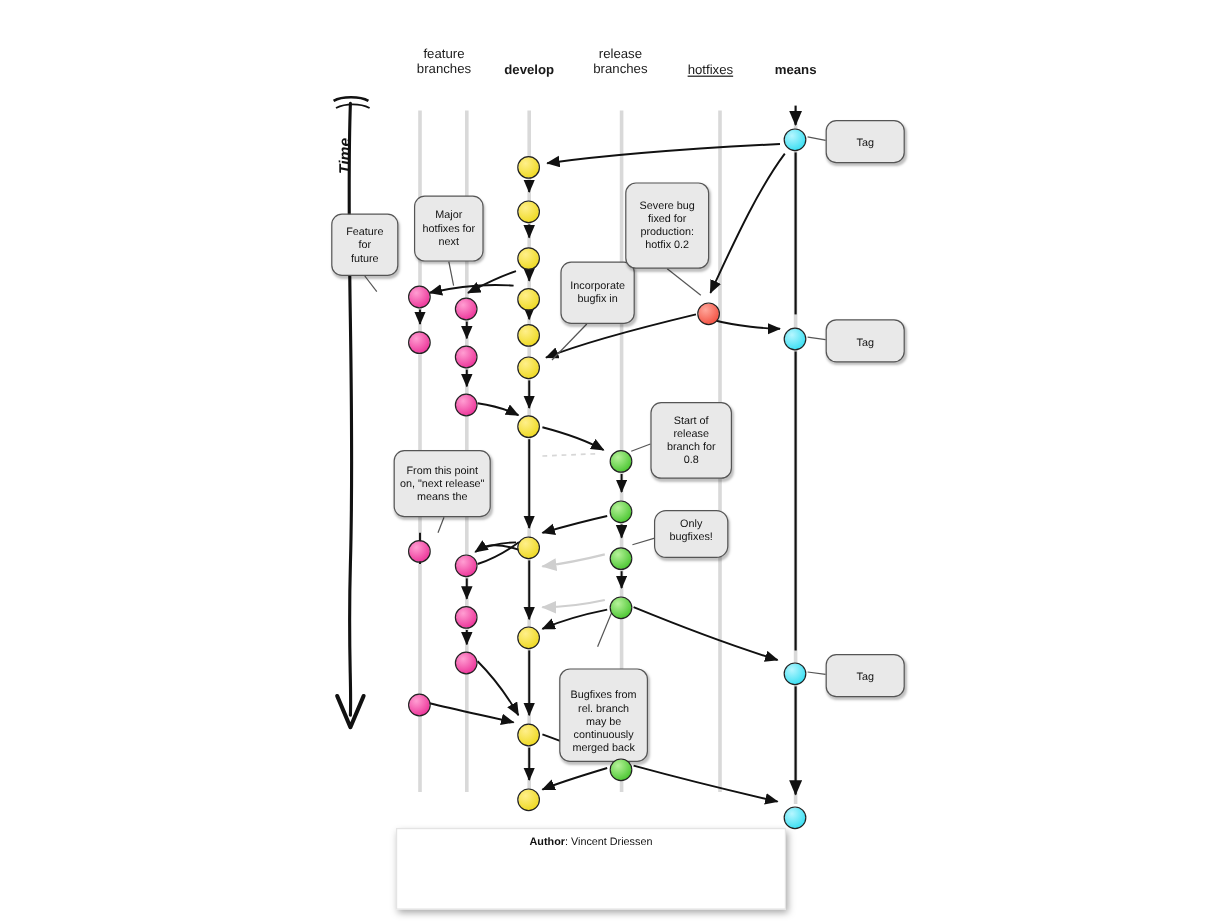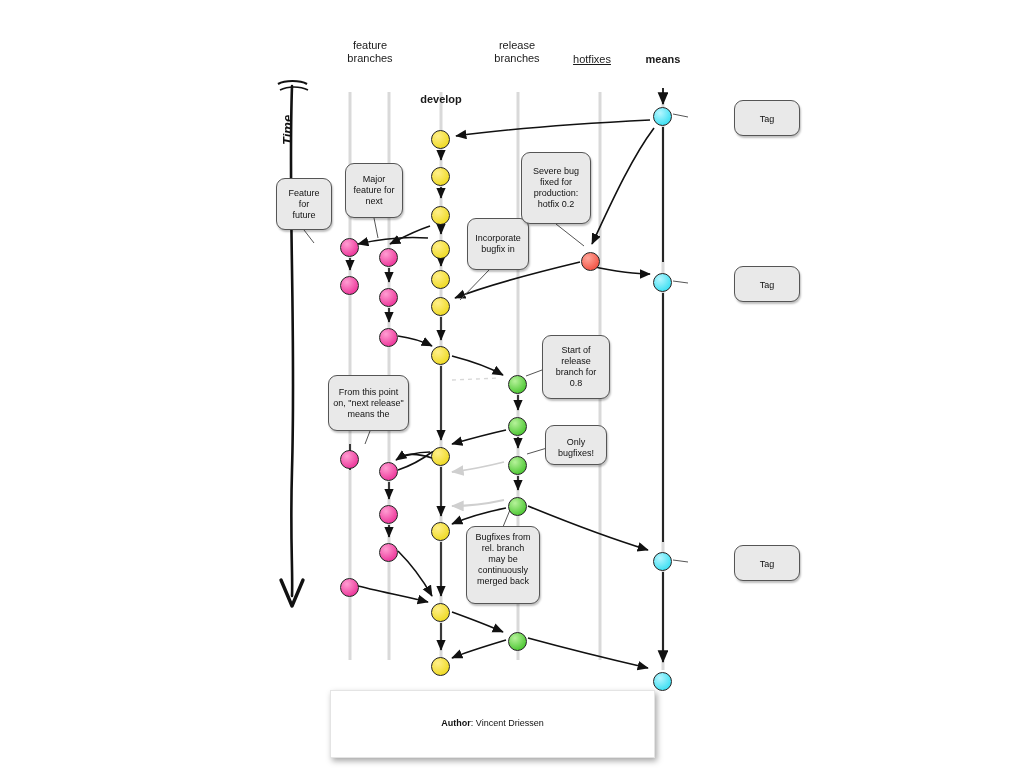--- a/index.html
+++ b/index.html
@@ -64,21 +64,20 @@
     border: 1.1px solid #555;
     border-radius: 9px;
     font-size: 9px;
     color: #111;
     text-align: center;
     width: 66px;
     height: 36px;
     line-height: 36px;
     box-sizing: border-box;
     box-shadow: 1px 2px 2px rgba(0,0,0,0.25);
-    margin-left: 46px;
   }
 
   .time-label {
     position: absolute;
     font-style: italic;
     font-weight: bold;
     font-size: 13px;
     color: #111;
     transform: rotate(-90deg);
     transform-origin: left top;
@@ -90,21 +89,21 @@
     left: 330px;
     top: 690px;
     width: 325px;
     height: 68px;
     background: #ffffff;
     box-shadow: 2px 3px 6px rgba(0,0,0,0.35);
     border: 1px solid #e4e4e4;
     font-size: 9px;
     color: #111;
     text-align: center;
-    padding-top: 26px;
+    padding-top: 4px;
     box-sizing: border-box;
     line-height: 12px;
   }
   #footer a { color: #2a3fd0; text-decoration: underline; }
   #footer .lbl { font-weight: bold; }
 </style>
 </head>
 <body>
 
 <svg id="canvas" viewBox="0 0 1024 768">
@@ -239,21 +238,21 @@
     <path d="M673,114 L688,117"></path>
     <path d="M673,281 L688,283"></path>
     <path d="M673,560 L688,562"></path>
   </g>
 </svg>
 
 <div class="col-label" style="left:325px; top:39px;">
   <span style="white-space:pre-line;">feature
 branches</span>
 </div>
-<div class="col-label bold" style="left:396px; top:53px;margin-top:40px;">
+<div class="col-label bold" style="left:396px; top:53px;">
   <span style="white-space:pre-line;">develop</span>
 </div>
 <div class="col-label" style="left:472px; top:39px;">
   <span style="white-space:pre-line;">release
 branches</span>
 </div>
 <div class="col-label" style="left:547px; top:53px;">
   <span style="white-space:pre-line;text-decoration:underline;">hotfixes</span>
 </div>
 <div class="col-label bold" style="left:618px; top:53px;">
@@ -262,21 +261,21 @@
 
 <div class="time-label" style="left:280px; top:145px;">Time</div>
 
 <div class="callout" style="left:276px; top:178px; width:56px; height:52px; display:flex; align-items:center; justify-content:center;">
   <span style="white-space:pre-line;">Feature
 for
 future</span>
 </div>
 <div class="callout" style="left:345px; top:163px; width:58px; height:55px; display:flex; align-items:center; justify-content:center;">
   <span style="white-space:pre-line;">Major
-feature for
+hotfixes for
 next</span>
 </div>
 <div class="callout" style="left:467px; top:218px; width:62px; height:52px; display:flex; align-items:center; justify-content:center;">
   <span style="white-space:pre-line;">Incorporate
 bugfix in</span>
 </div>
 <div class="callout" style="left:521px; top:152px; width:70px; height:72px; display:flex; align-items:center; justify-content:center;">
   <span style="white-space:pre-line;">Severe bug
 fixed for
 production:
@@ -286,25 +285,25 @@
   <span style="white-space:pre-line;">Start of
 release
 branch for
 0.8</span>
 </div>
 <div class="callout" style="left:328px; top:375px; width:81px; height:56px; display:flex; align-items:center; justify-content:center;">
   <span style="white-space:pre-line;">From this point
 on, "next release"
 means the</span>
 </div>
-<div class="callout" style="left:545px; top:425px; width:62px; height:40px; display:flex; align-items:flex-end; justify-content:center;">
+<div class="callout" style="left:545px; top:425px; width:62px; height:40px; display:flex; align-items:flex-start; justify-content:center;border-radius:10px;">
   <span style="white-space:pre-line;">Only
 bugfixes!</span>
 </div>
-<div class="callout" style="left:466px; top:526px; width:74px; height:78px; display:flex; align-items:flex-start; justify-content:center;">
+<div class="callout" style="left:466px; top:557px; width:74px; height:78px; display:flex; align-items:flex-end; justify-content:center;">
   <span style="white-space:pre-line;">Bugfixes from
 rel. branch
 may be
 continuously
 merged back</span>
 </div>
 
 <div class="tag-box" style="left:688px; top:100px;">
   <span>Tag</span>
 </div>

